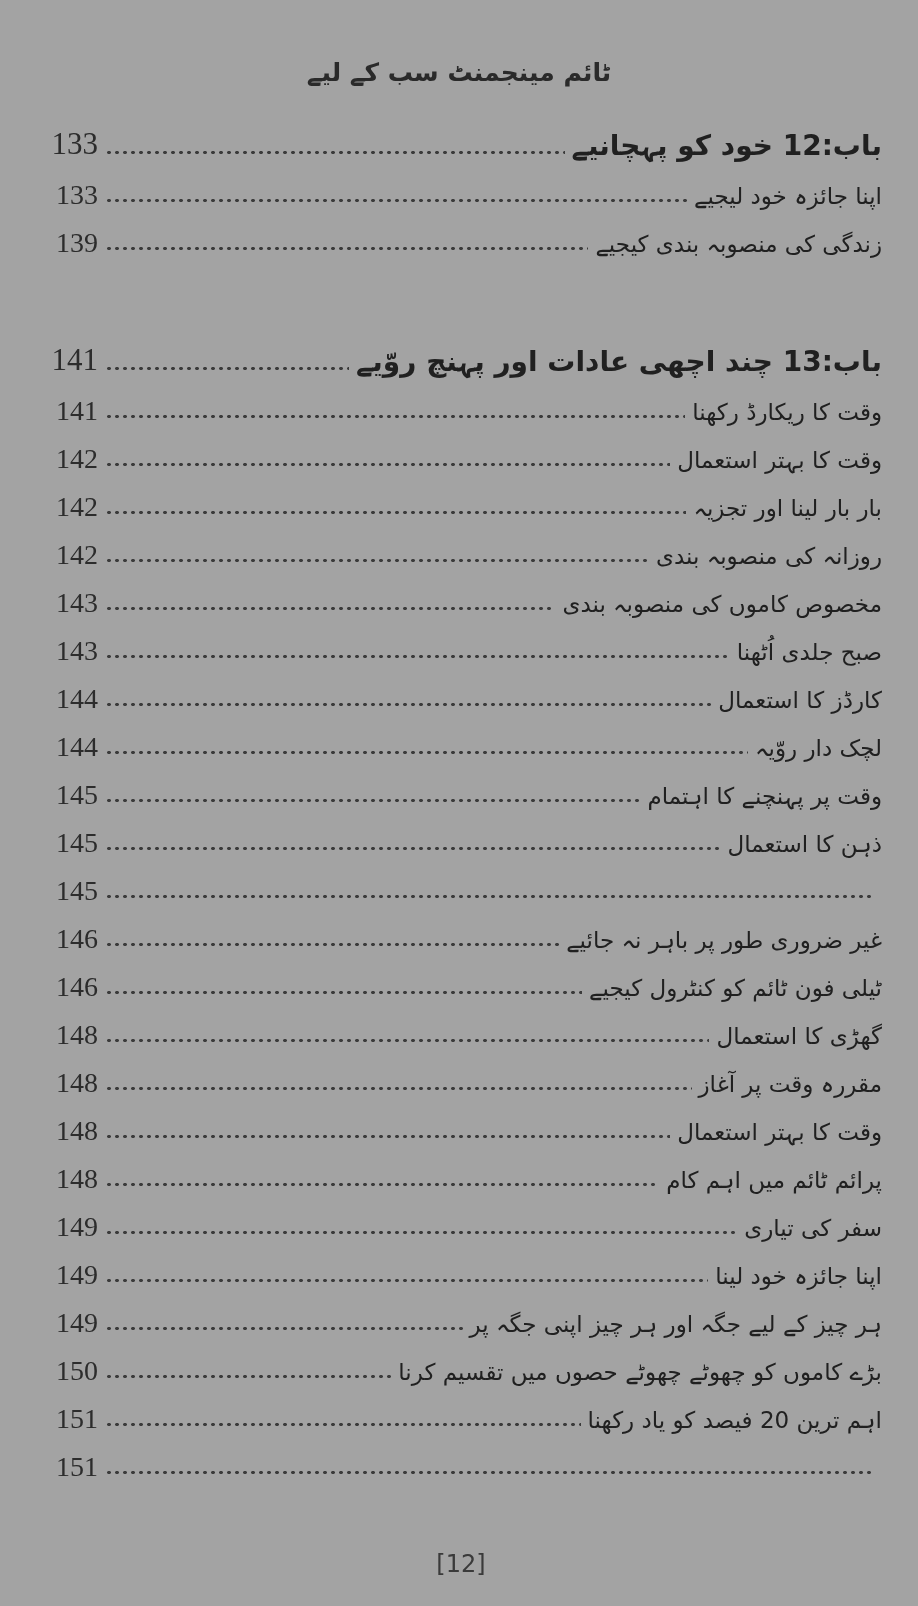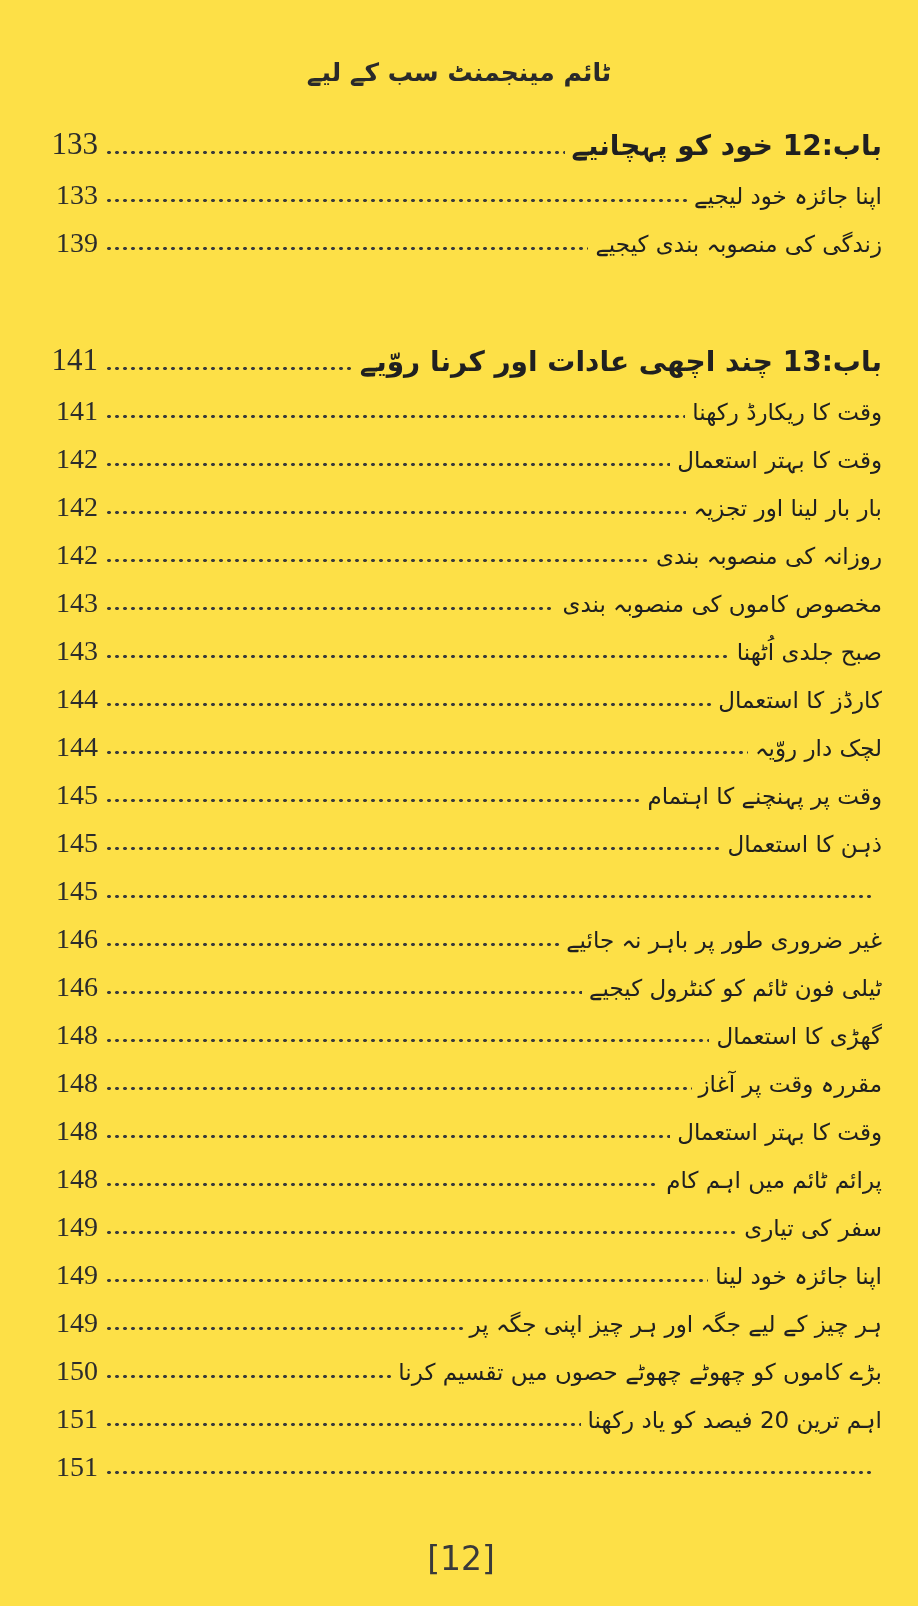--- a/index.html
+++ b/index.html
@@ -5,21 +5,21 @@
   * { margin: 0; padding: 0; box-sizing: border-box; }
   html, body { background: #e8e8e8; }
   body {
     width: 918px; height: 1606px;
     font-family: "DejaVu Sans", sans-serif;
     color: #1f1f1f;
   }
   .page {
     position: relative;
     width: 918px; height: 1606px;
-    background: #fde047;
+    background: #a3a3a3;
     padding: 0 36px;
     overflow: hidden;
   }
   .book-header {
     padding-top: 58px;
     text-align: center;
     font-size: 25px;
     font-weight: bold;
     direction: rtl;
     color: #2a2a2a;
@@ -63,21 +63,21 @@
   }
   .toc-row.chapter { height: 56px; }
   .toc-row.chapter .toc-title { font-size: 28px; font-weight: bold; margin-top: 12px; }
   .toc-row.chapter .toc-page { font-size: 31px; }
   .page-footer {
     position: absolute;
     left: 4px; right: 0;
     bottom: 28px;
     text-align: center;
     font-family: "DejaVu Sans", sans-serif;
-    font-size: 33px;
+    font-size: 24px;
     color: #3a3a3a;
   }
 </style>
 </head>
 <body>
 
 <div class="page">
 
   <div class="book-header">ٹائم مینجمنٹ سب کے لیے</div>
 
@@ -94,21 +94,21 @@
     <span class="toc-page">133</span>
   </div>
         <div class="toc-row">
     <span class="toc-title">زندگی کی منصوبہ بندی کیجیے</span>
     <span class="leader"></span>
     <span class="toc-page">139</span>
   </div>
       </div>
     <div class="toc-section">
         <div class="toc-row chapter">
-    <span class="toc-title">باب:13  چند اچھی عادات اور کرنا روّیے</span>
+    <span class="toc-title">باب:13  چند اچھی عادات اور پہنچ روّیے</span>
     <span class="leader"></span>
     <span class="toc-page">141</span>
   </div>
         <div class="toc-row">
     <span class="toc-title">وقت کا ریکارڈ رکھنا</span>
     <span class="leader"></span>
     <span class="toc-page">141</span>
   </div>
         <div class="toc-row">
     <span class="toc-title">وقت کا بہتر استعمال</span>

